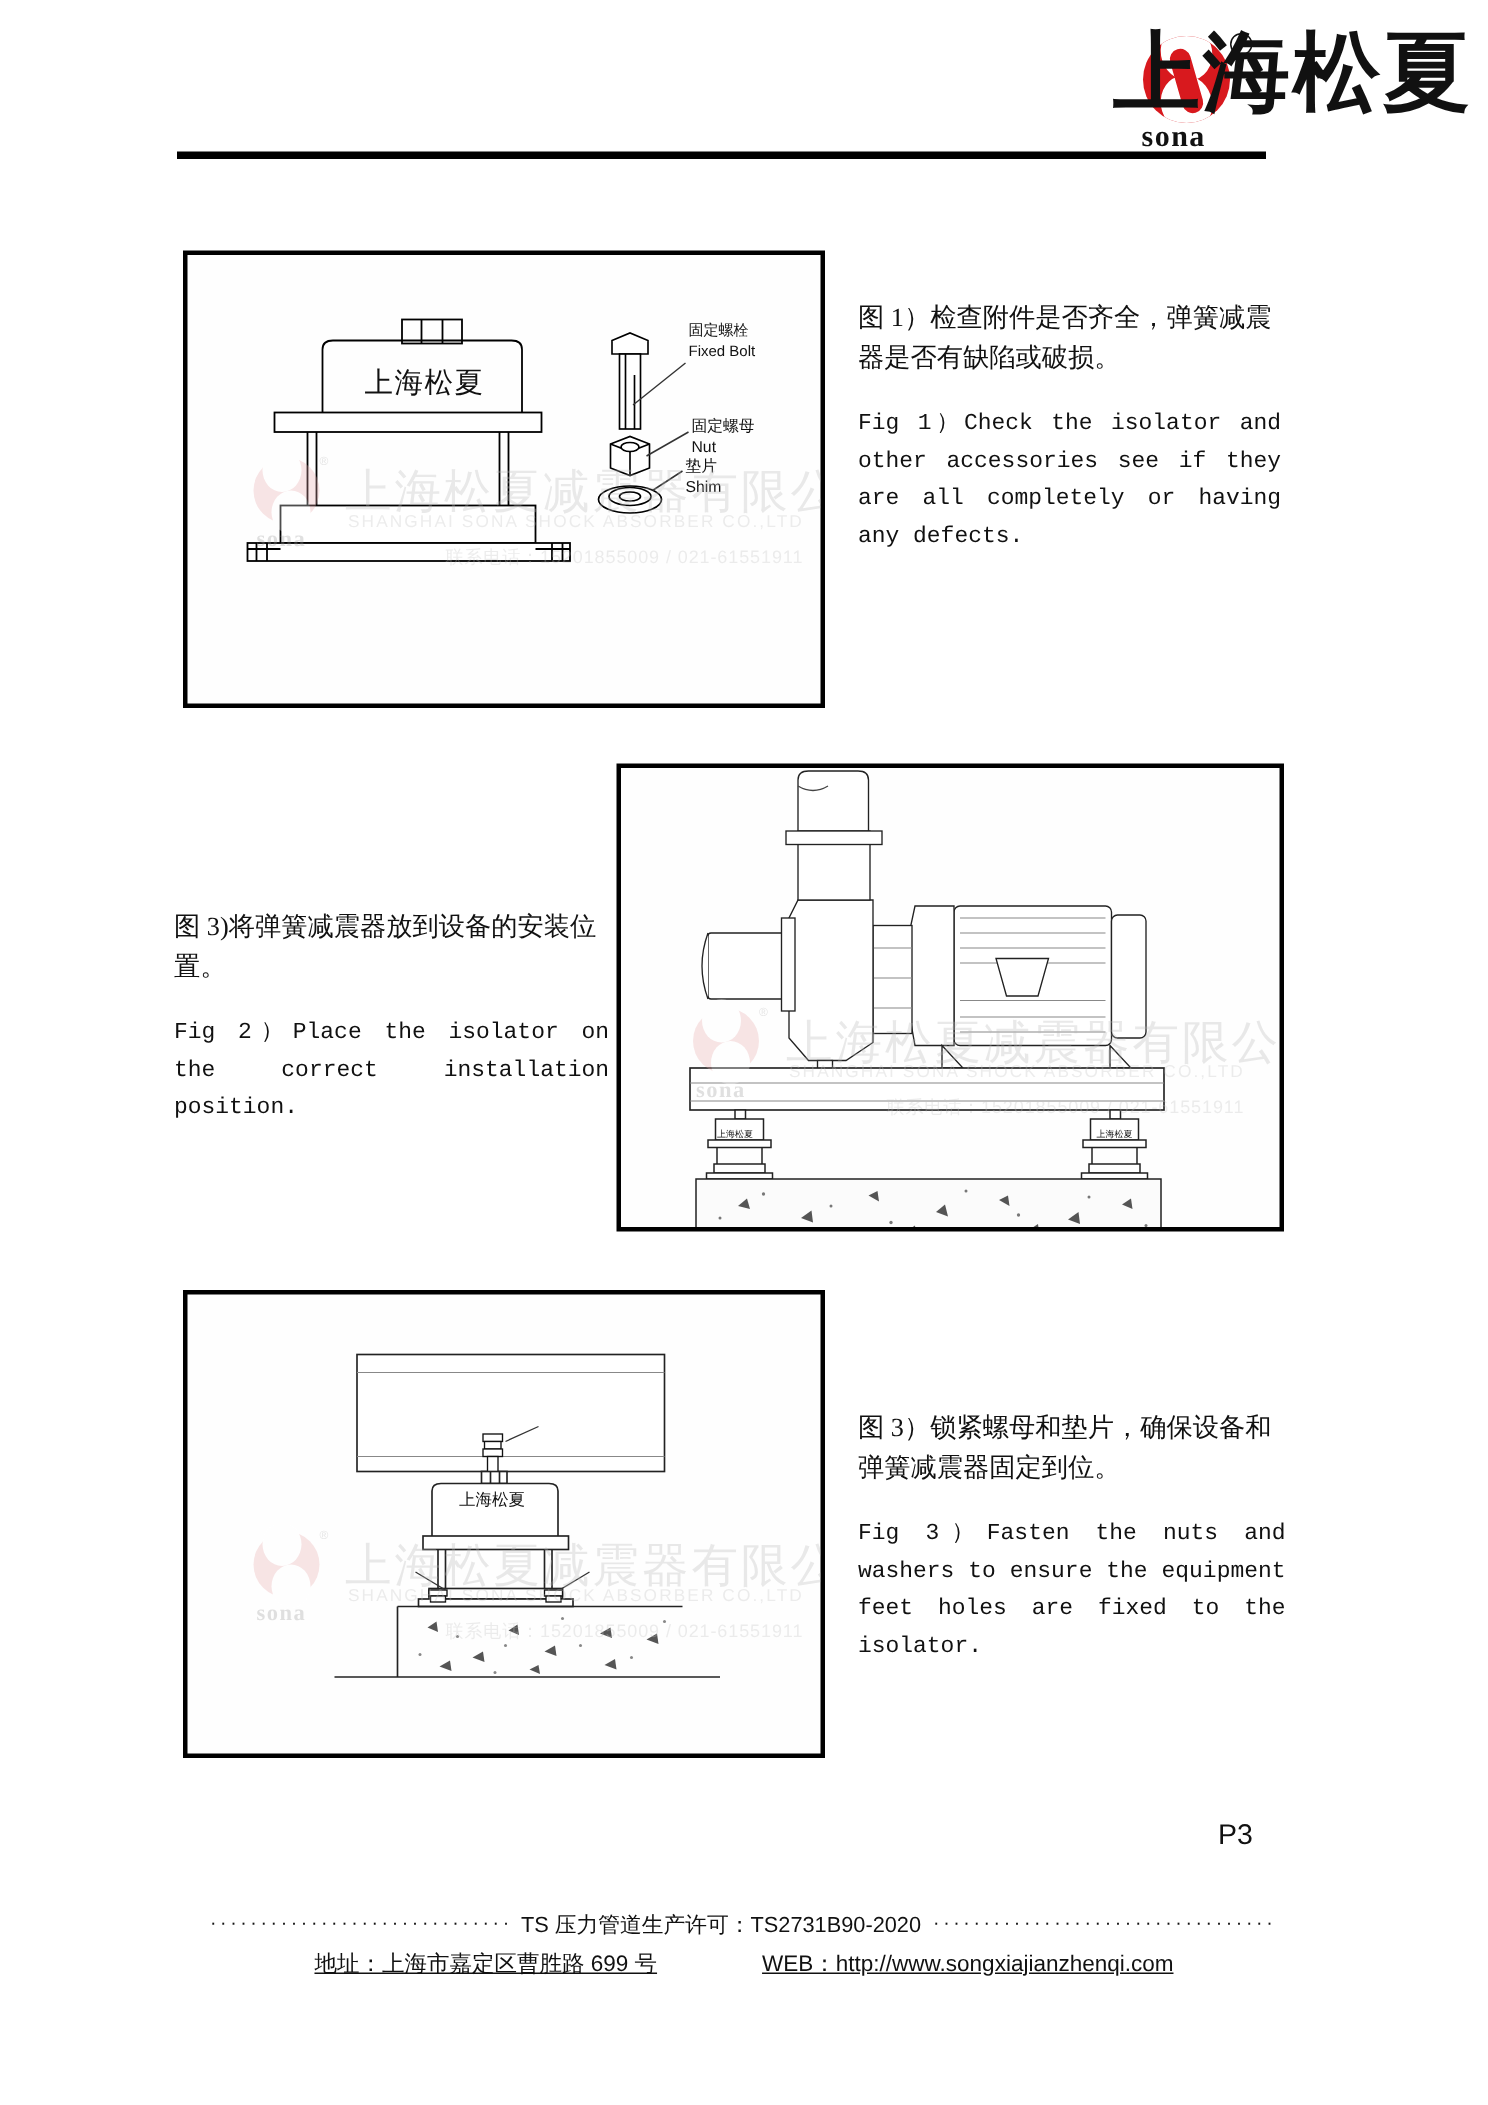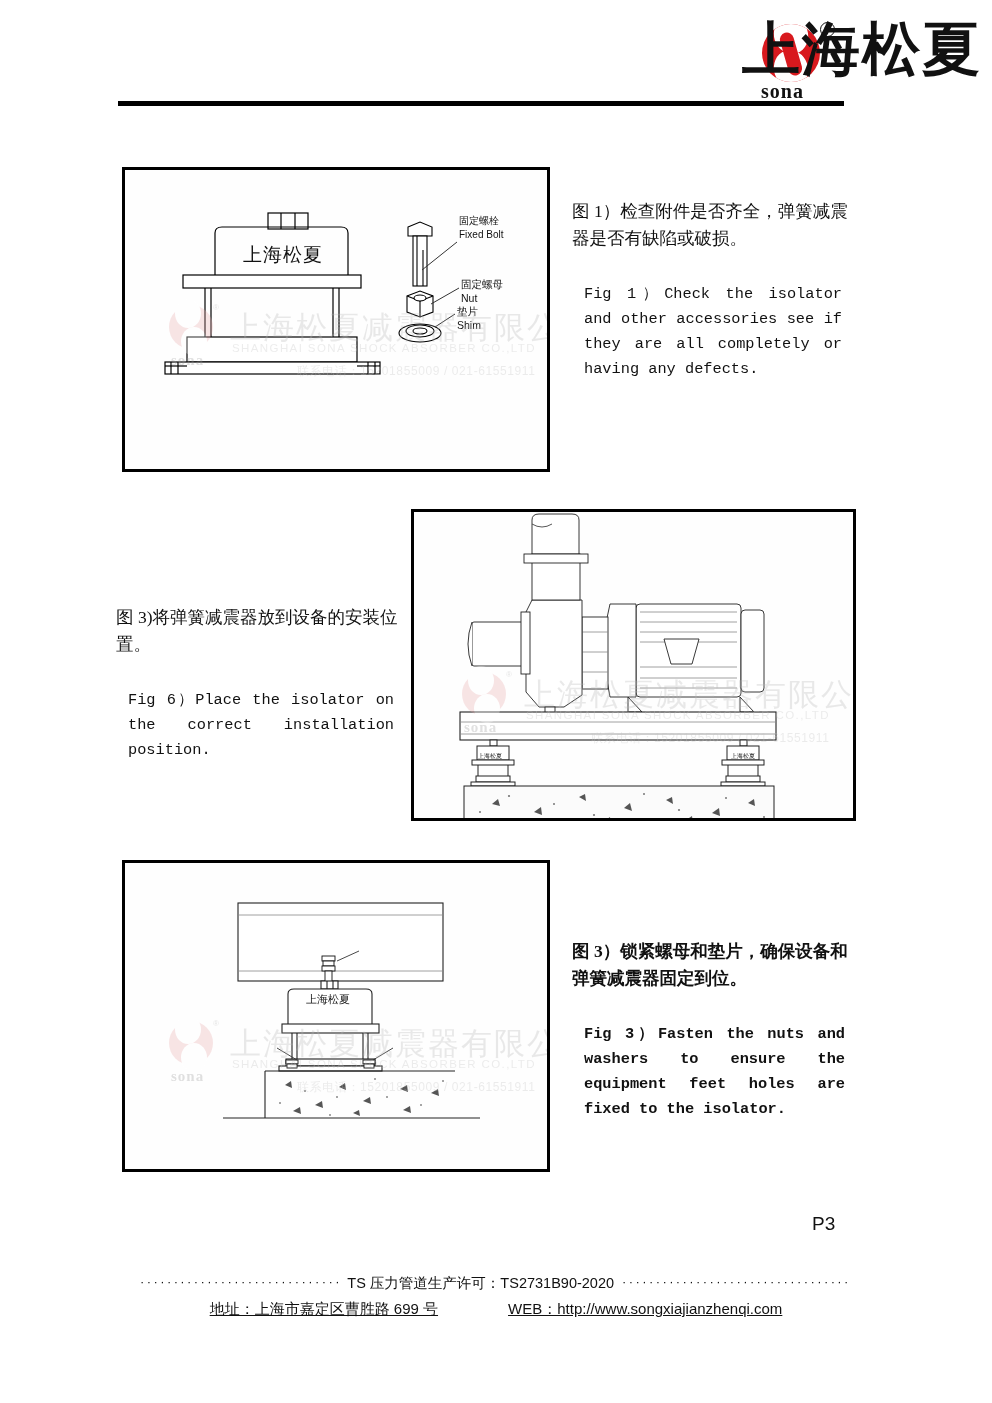--- a/index.html
+++ b/index.html
@@ -179,28 +179,28 @@
     font-size: 17.5px;
     line-height: 27px;
     color: #111;
     margin: 0;
   }
   .t-en {
     font-family: "Liberation Mono", "DejaVu Sans Mono", monospace;
     font-size: 15.3px;
     line-height: 25px;
     color: #111;
-    margin: 12px;
+    margin: 0;
     text-align: justify;
   }
   .t-gap { height: 18px; }
 
   #text-1 { left: 572px; top: 198px; width: 282px; }
   #text-2 { left: 116px; top: 604px; width: 290px; }
-  #text-3 { left: 572px; top: 938px; width: 285px; font-weight: bold; }
+  #text-3 { left: 572px; top: 938px; width: 285px; }
 
   
   .pagenum {
     position: absolute;
     left: 812px; top: 1213px;
     font-family: "Liberation Sans", sans-serif;
     font-size: 19px;
     color: #111;
   }
 
@@ -553,21 +553,21 @@
 
 <div class="textblock" id="text-1">
   <p class="t-cn">图 1）检查附件是否齐全，弹簧减震器是否有缺陷或破损。</p>
   <div class="t-gap"></div>
   <p class="t-en">Fig 1）Check the isolator and other accessories see if they are all completely or having any defects.</p>
 </div>
 
 <div class="textblock" id="text-2">
   <p class="t-cn">图 3)将弹簧减震器放到设备的安装位置。</p>
   <div class="t-gap"></div>
-  <p class="t-en">Fig 6）Place the isolator on the correct installation position.</p>
+  <p class="t-en">Fig 2）Place the isolator on the correct installation position.</p>
 </div>
 
 <div class="textblock" id="text-3">
   <p class="t-cn">图 3）锁紧螺母和垫片，确保设备和弹簧减震器固定到位。</p>
   <div class="t-gap"></div>
   <p class="t-en">Fig 3）Fasten the nuts and washers to ensure the equipment feet holes are fixed to the isolator.</p>
 </div>
 
 <div class="pagenum">P3</div>
 

